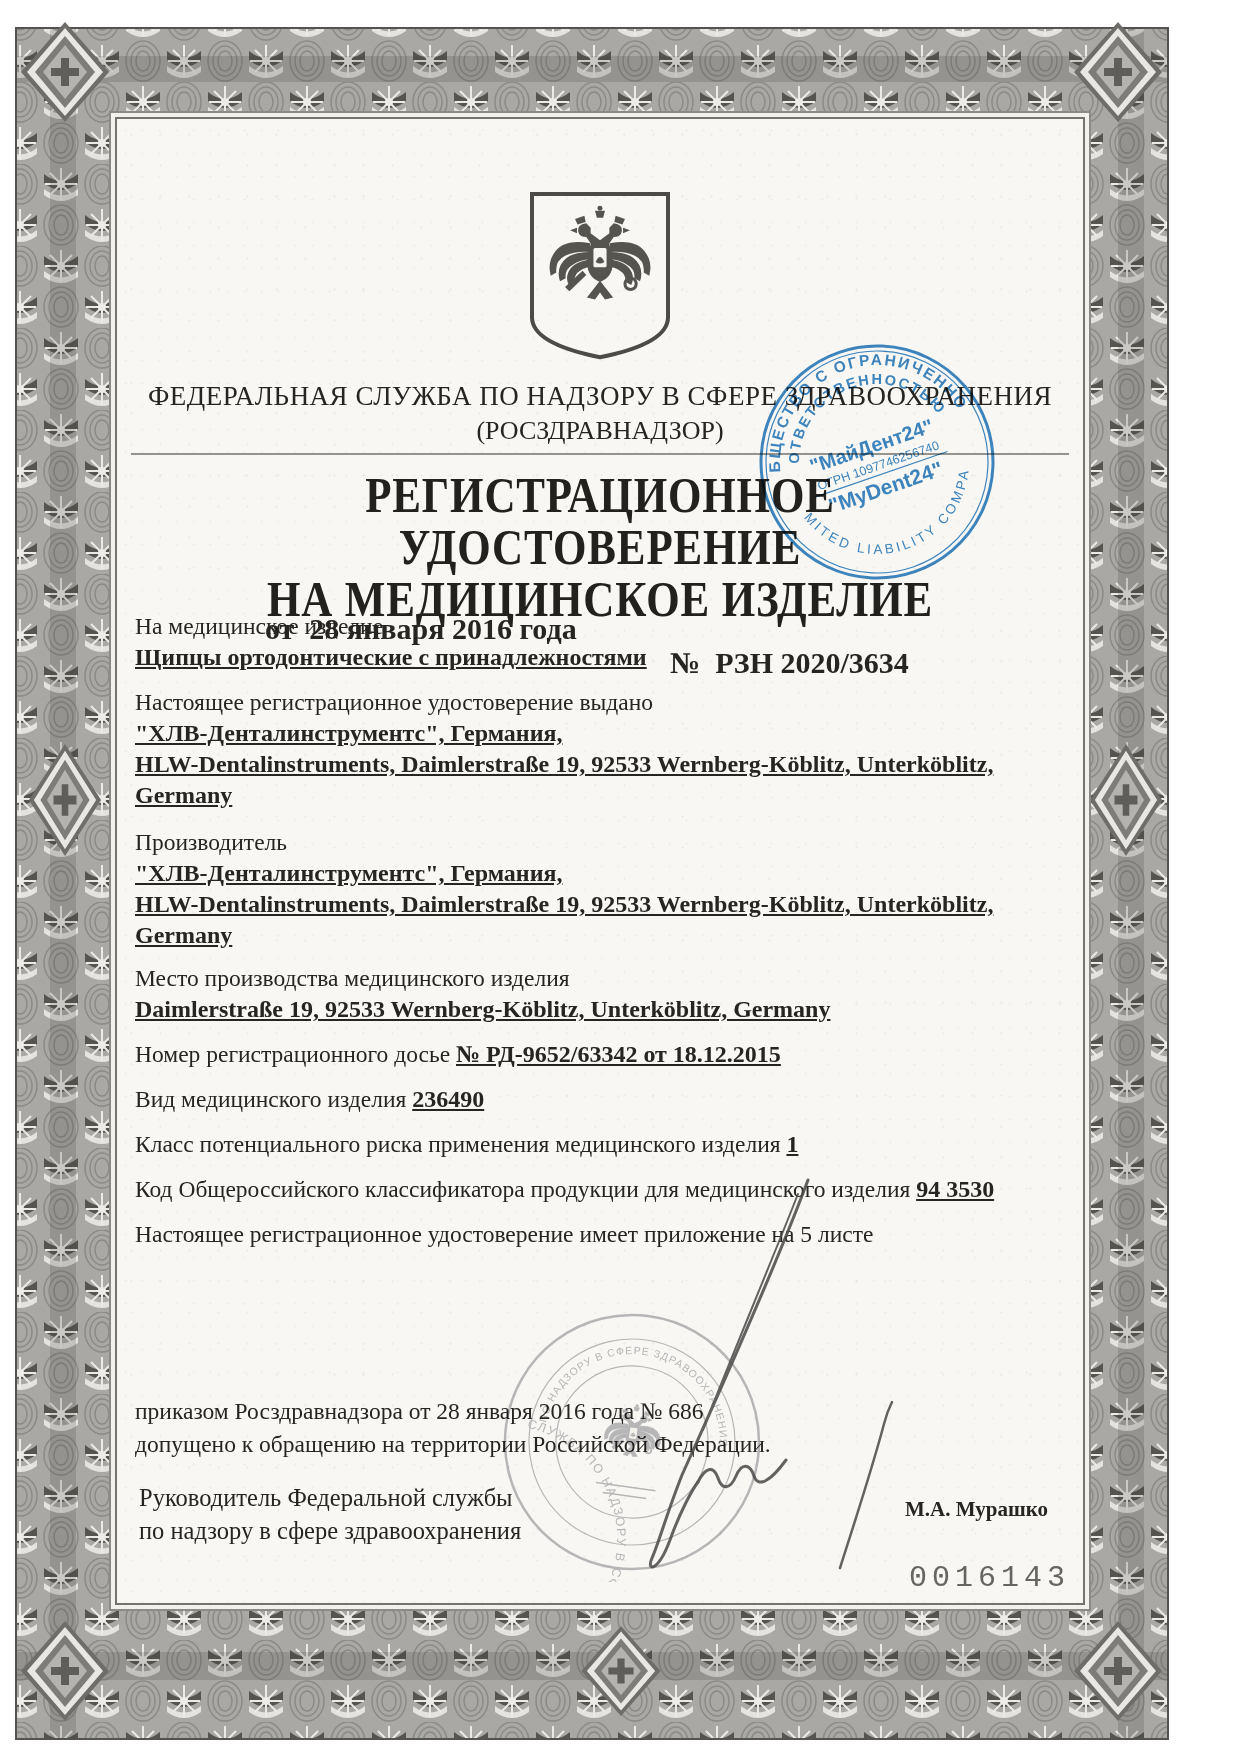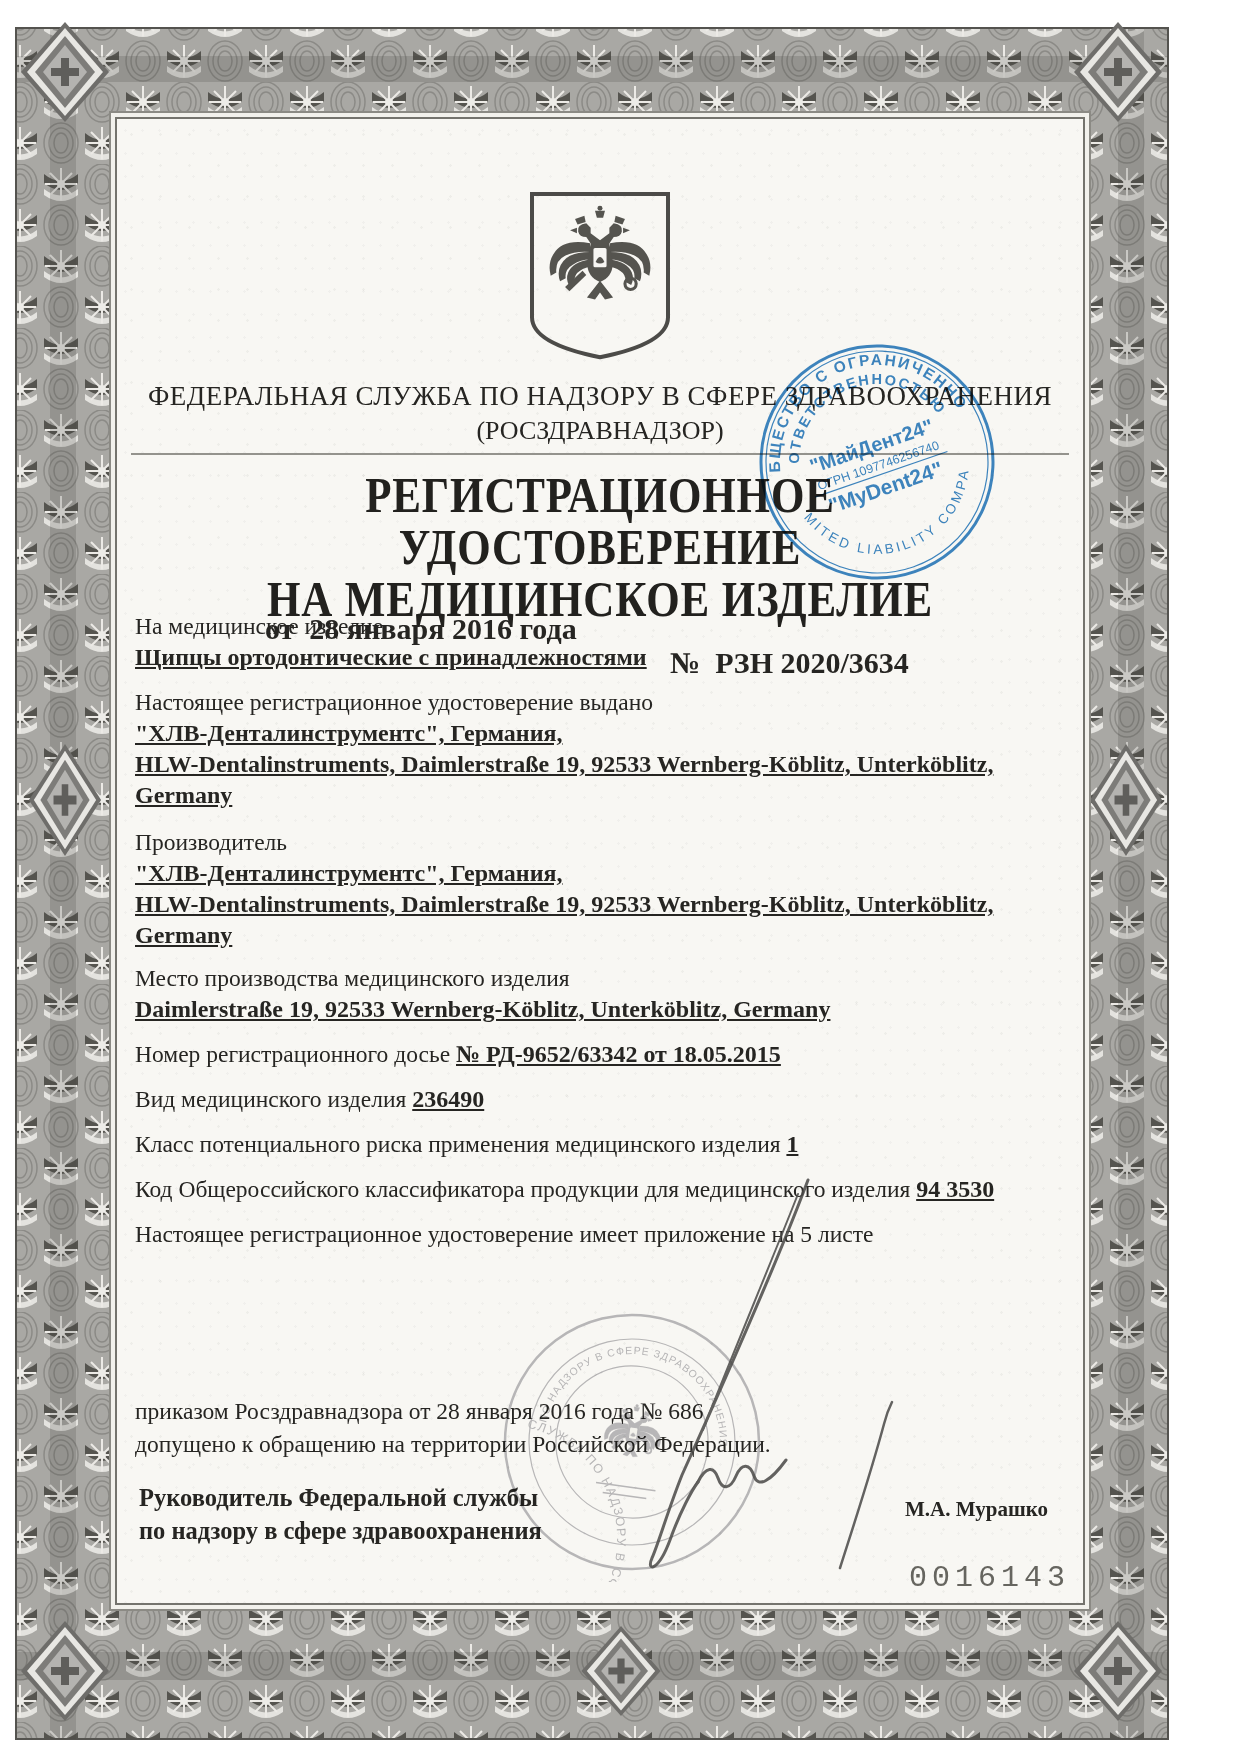--- a/index.html
+++ b/index.html
@@ -26,21 +26,21 @@
   .title{position:absolute;left:0;right:0;top:350px;text-align:center;font-weight:bold;}
   .title div{font-size:50px;line-height:52px;transform:scaleX(.86);letter-spacing:1px;color:#22211e;}
   .dateline{position:absolute;left:0;right:0;top:459px;font-weight:bold;font-size:30px;white-space:pre;margin-left:48px;}
   .date-text{position:absolute;left:100px;}
   .cert-number{position:absolute;left:505px;}
   .body{position:absolute;left:18px;right:14px;top:492px;font-size:23.5px;line-height:31px;}
   .body p{margin:0 0 14px 0;}
   .body p.tight{margin-bottom:12px;}
   .body b{font-size:24px;text-decoration:underline;}
   .order-block{position:absolute;left:18px;top:1276px;font-size:23.5px;line-height:33px;}
-  .signatory{position:absolute;left:22px;top:1362px;font-size:24.5px;line-height:33px;font-weight:bold;}
+  .signatory{position:absolute;left:22px;top:1362px;font-size:24.5px;line-height:33px;font-weight:normal;}
   .sig-name{position:absolute;left:788px;top:1378px;font-size:21px;font-weight:bold;}
   .serial{
     position:absolute;left:792px;top:1442px;
     font-family:"Liberation Mono",monospace;font-size:30px;
     letter-spacing:5px;color:#66655f;
   }
   .blue-stamp{position:absolute;left:745px;top:330px;z-index:4;mix-blend-mode:multiply;opacity:.92;}
   .grey-seal{position:absolute;left:492px;top:1302px;z-index:3;mix-blend-mode:multiply;}
   .signature-svg{position:absolute;left:540px;top:1160px;z-index:5;}
   .hidden-defs{position:absolute;width:0;height:0;overflow:hidden;}
@@ -169,21 +169,21 @@
         <b>"ХЛВ-Денталинструментс", Германия,</b><br>
         <b>HLW-Dentalinstruments, Daimlerstraße 19, 92533 Wernberg-Köblitz, Unterköblitz,</b><br>
         <b>Germany</b>
       </p>
       <p>
         <span>Место производства медицинского изделия</span><br>
         <b>Daimlerstraße 19, 92533 Wernberg-Köblitz, Unterköblitz, Germany</b>
       </p>
       <p>
         <span>Номер регистрационного досье</span>
-        <b>№ РД-9652/63342 от 18.05.2015</b>
+        <b>№ РД-9652/63342 от 18.12.2015</b>
       </p>
       <p>
         <span>Вид медицинского изделия</span>
         <b>236490</b>
       </p>
       <p>
         <span>Класс потенциального риска применения медицинского изделия</span>
         <b>1</b>
       </p>
       <p>

